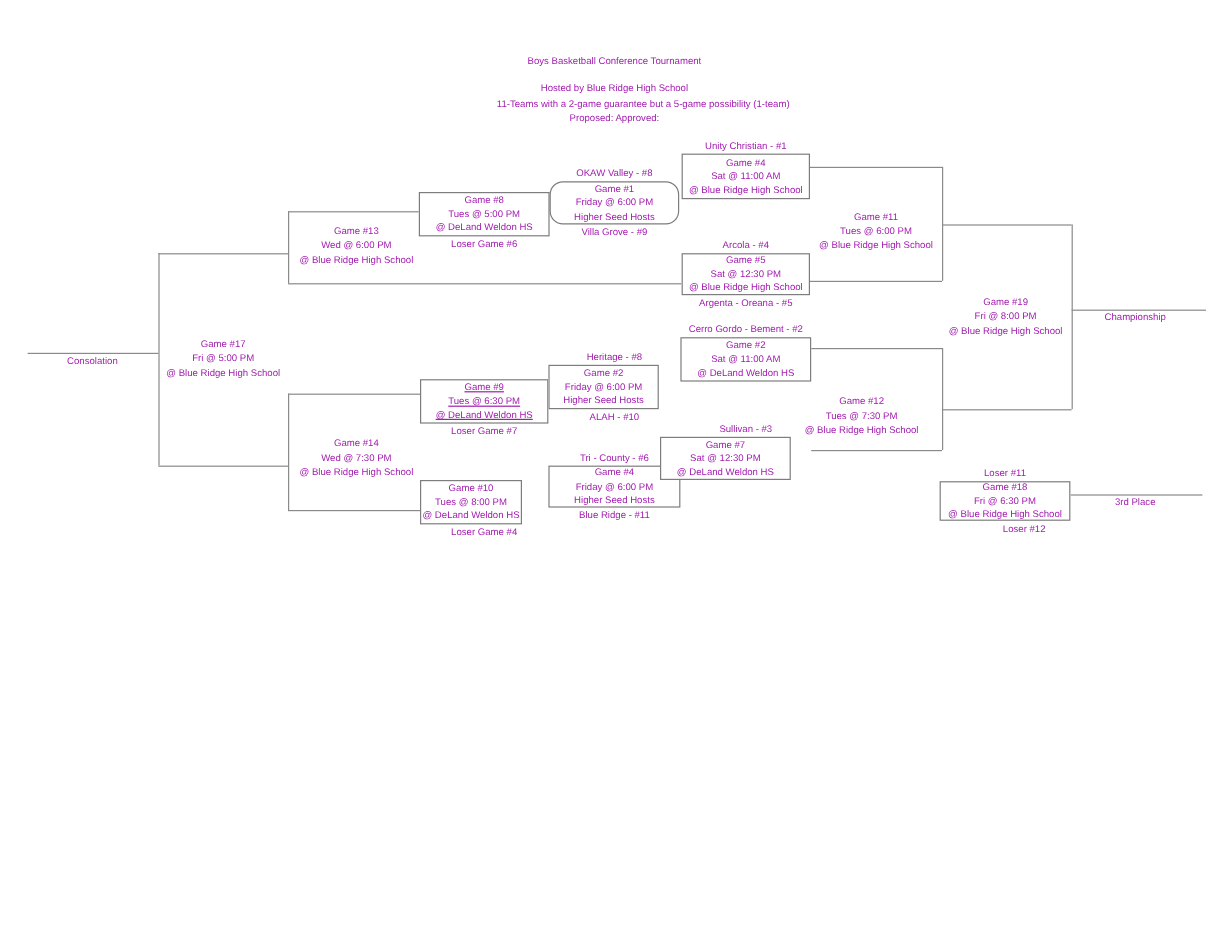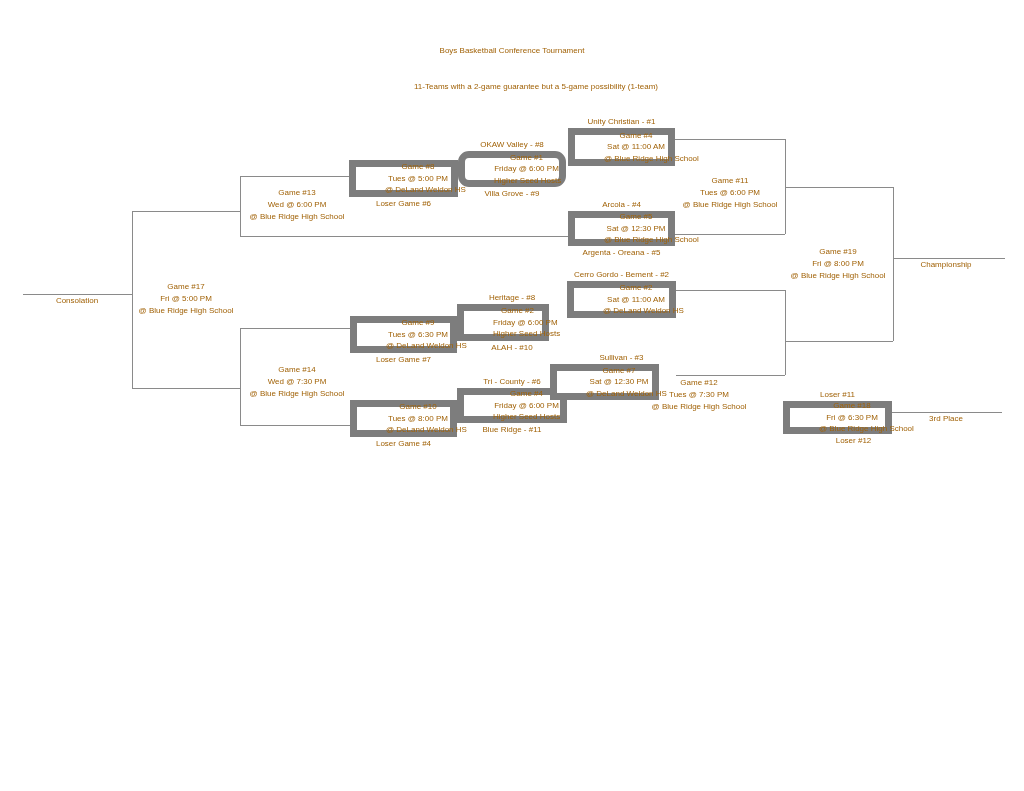--- a/index.html
+++ b/index.html
@@ -4,39 +4,41 @@
 <style>
   html,body{margin:0;padding:0;background:#fff;}
   .stage{
     position:relative;width:1024px;height:791px;background:#ffffff;overflow:hidden;
     font-family:"Liberation Sans",sans-serif;color:#3f3f3f;
   }
   .title-line{position:absolute;left:0;width:1024px;text-align:center;font-size:8px;line-height:11px;}
   .hline{position:absolute;height:1px;background:#8a8a8a;}
   .vline{position:absolute;width:1px;background:#8a8a8a;}
   .box{
-    position:absolute;border:7px solid #0c4a6e;background:#ffffff;box-sizing:border-box;
+    position:absolute;border:1px solid #0c4a6e;background:#ffffff;box-sizing:border-box;
     display:flex;flex-direction:column;justify-content:center;
-    text-align:center;font-size:8px;line-height:11.5px;white-space:nowrap;overflow:visible;padding-left:29px;
+    text-align:center;font-size:8px;line-height:11.5px;white-space:nowrap;overflow:visible;
   }
   .lab{
     position:absolute;transform:translateX(-50%);white-space:nowrap;
     font-size:8px;line-height:12px;text-align:center;
   }
   .flabel{
     position:absolute;transform:translateX(-50%);white-space:nowrap;
     font-size:8px;line-height:12px;text-align:center;
   }
 </style>
 </head>
 <body>
 
-<div class="stage" style="color: #a16207; background: rgb(255, 255, 255);">
+<div class="stage" style="color: #a21caf; background: rgb(255, 255, 255);">
   <div class="title-line" style="top:45px;">Boys Basketball Conference Tournament</div>
+  <div class="title-line" style="top:68px;">Hosted by Blue Ridge High School</div>
   <div class="title-line" style="top:81px;padding-left:24px;">11-Teams with a 2-game guarantee but a 5-game possibility (1-team)</div>
+  <div class="title-line" style="top:93px;">Proposed: Approved:</div>
   <div id="bracket-layer">
       <div class="hline" style="left: 240px; top: 176px; width: 109px; background: rgb(138, 138, 138);"></div>
       <div class="vline" style="left: 240px; top: 176px; height: 60px; background: rgb(138, 138, 138);"></div>
       <div class="hline" style="left: 240px; top: 236px; width: 328px; background: rgb(138, 138, 138);"></div>
       <div class="hline" style="left: 132px; top: 211px; width: 108px; background: rgb(138, 138, 138);"></div>
       <div class="vline" style="left: 132px; top: 211px; height: 177px; background: rgb(138, 138, 138);"></div>
       <div class="hline" style="left: 23px; top: 294px; width: 109px; background: rgb(138, 138, 138);"></div>
       <div class="hline" style="left: 132px; top: 388px; width: 108px; background: rgb(138, 138, 138);"></div>
       <div class="vline" style="left: 240px; top: 328px; height: 97px; background: rgb(138, 138, 138);"></div>
       <div class="hline" style="left: 240px; top: 328px; width: 110px; background: rgb(138, 138, 138);"></div>
@@ -84,40 +86,40 @@
         <div>Higher Seed Hosts</div>
       </div>
       <div class="lab" style="left: 512px; top: 292px;">Heritage - #8</div>
       <div class="lab" style="left: 512px; top: 342px;">ALAH - #10</div>
       <div class="box" style="left: 567px; top: 281px; width: 109px; height: 37px; border-color: rgb(125, 125, 125);">
         <div>Game #2</div>
         <div>Sat @ 11:00 AM</div>
         <div>@ DeLand Weldon HS</div>
       </div>
       <div class="lab" style="left: 621.5px; top: 269px;">Cerro Gordo - Bement - #2</div>
-      <div class="box" style="left: 350px; top: 316px; width: 107px; height: 37px; border-color: rgb(125, 125, 125);">
+      <div class="box" style="left: 350px; top: 316px; width: 107px; height: 37px; border-color: rgb(125, 125, 125); text-decoration: underline;">
         <div>Game #9</div>
         <div>Tues @ 6:30 PM</div>
         <div>@ DeLand Weldon HS</div>
       </div>
       <div class="lab" style="left: 403.5px; top: 354px;">Loser Game #7</div>
       <div class="box" style="left: 457px; top: 388px; width: 110px; height: 35px; border-color: rgb(125, 125, 125);">
         <div>Game #4</div>
         <div>Friday @ 6:00 PM</div>
         <div>Higher Seed Hosts</div>
       </div>
       <div class="lab" style="left: 512px; top: 376px;">Tri - County - #6</div>
       <div class="lab" style="left: 512px; top: 424px;">Blue Ridge - #11</div>
       <div class="box" style="left: 550px; top: 364px; width: 109px; height: 36px; border-color: rgb(125, 125, 125);">
         <div>Game #7</div>
         <div>Sat @ 12:30 PM</div>
         <div>@ DeLand Weldon HS</div>
       </div>
       <div class="lab" style="left: 621.5px; top: 352px;">Sullivan - #3</div>
-      <div class="box" style="left: 350px; top: 400px; width: 107px; height: 37px; border-color: rgb(125, 125, 125);">
+      <div class="box" style="left: 350px; top: 400px; width: 85px; height: 37px; border-color: rgb(125, 125, 125);">
         <div>Game #10</div>
         <div>Tues @ 8:00 PM</div>
         <div>@ DeLand Weldon HS</div>
       </div>
       <div class="lab" style="left: 403.5px; top: 438px;">Loser Game #4</div>
       <div class="box" style="left: 783px; top: 401px; width: 109px; height: 33px; border-color: rgb(125, 125, 125);">
         <div>Game #18</div>
         <div>Fri @ 6:30 PM</div>
         <div>@ Blue Ridge High School</div>
       </div>
@@ -136,21 +138,21 @@
       <div class="flabel" style="left: 297px; top: 364px;">
         <div>Game #14</div>
         <div>Wed @ 7:30 PM</div>
         <div>@ Blue Ridge High School</div>
       </div>
       <div class="flabel" style="left: 730px; top: 175px;">
         <div>Game #11</div>
         <div>Tues @ 6:00 PM</div>
         <div>@ Blue Ridge High School</div>
       </div>
-      <div class="flabel" style="left: 699px; top: 329px; margin-top: 48px;">
+      <div class="flabel" style="left: 718px; top: 329px;">
         <div>Game #12</div>
         <div>Tues @ 7:30 PM</div>
         <div>@ Blue Ridge High School</div>
       </div>
       <div class="flabel" style="left: 838px; top: 246px;">
         <div>Game #19</div>
         <div>Fri @ 8:00 PM</div>
         <div>@ Blue Ridge High School</div>
       </div>
       <div class="flabel" style="left: 77px; top: 295px;">

